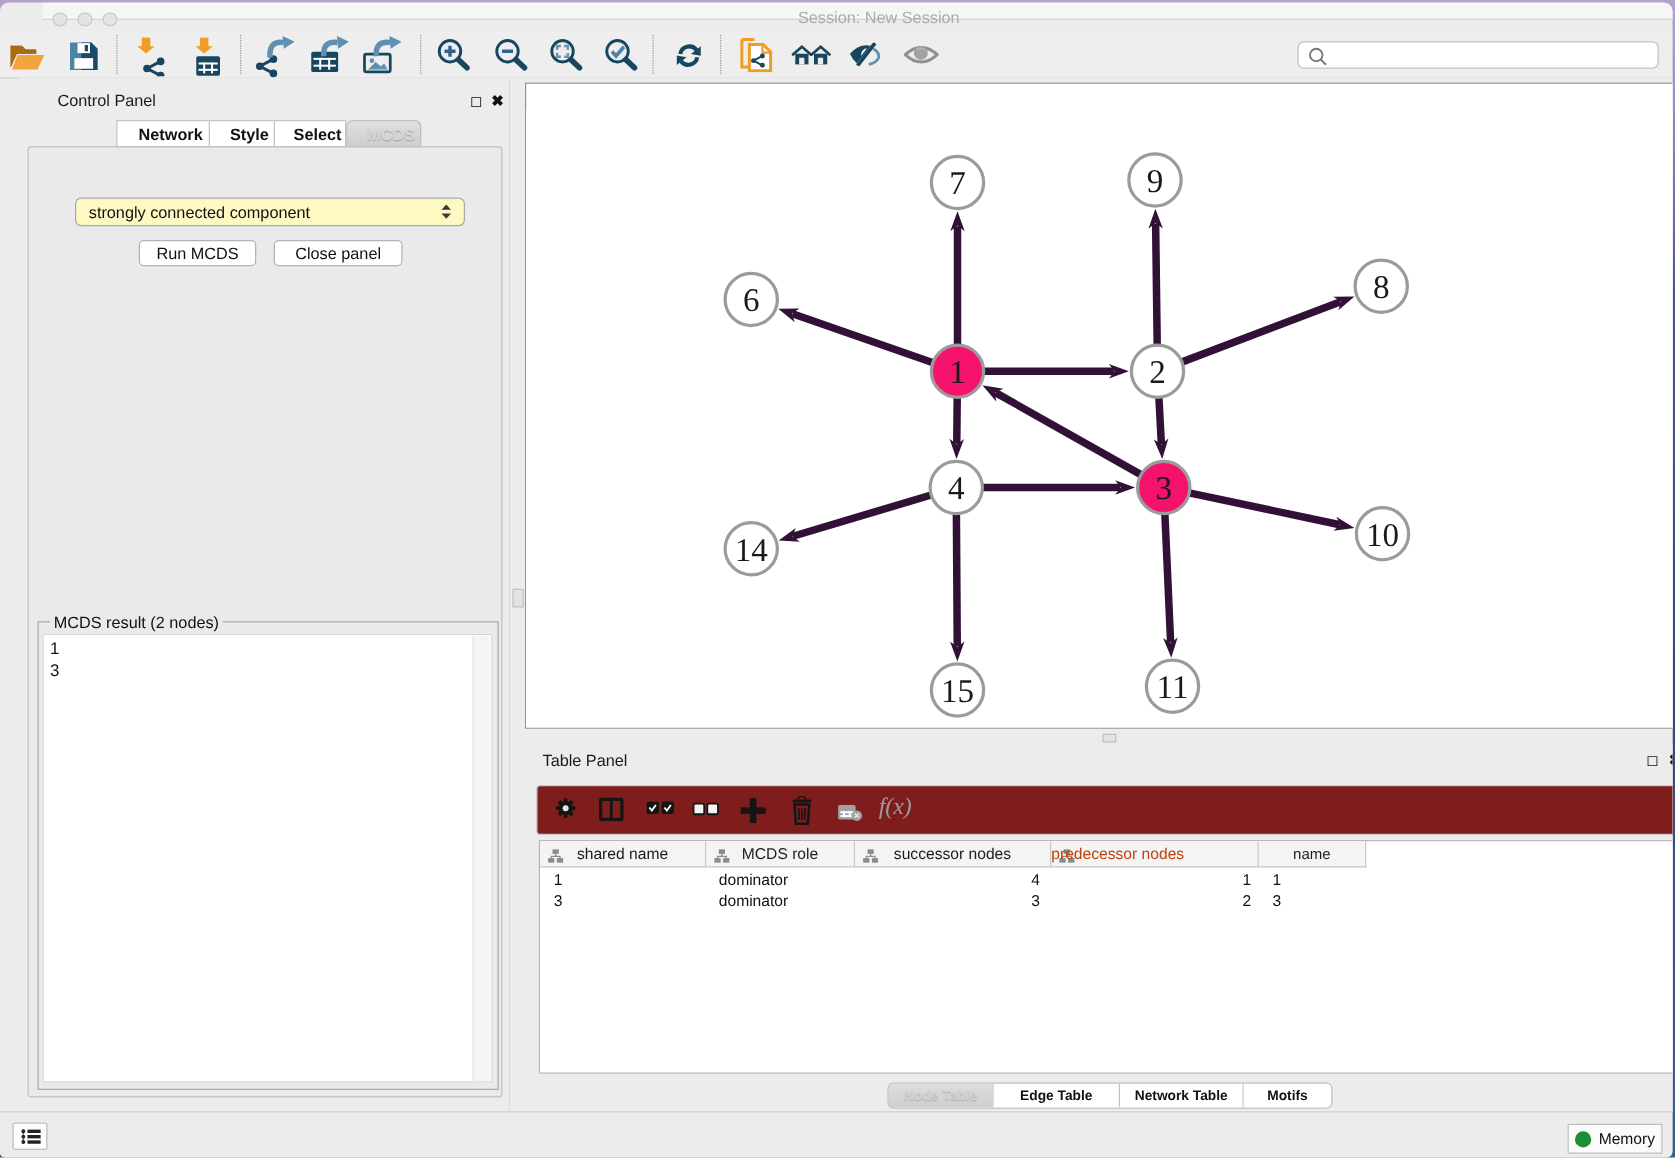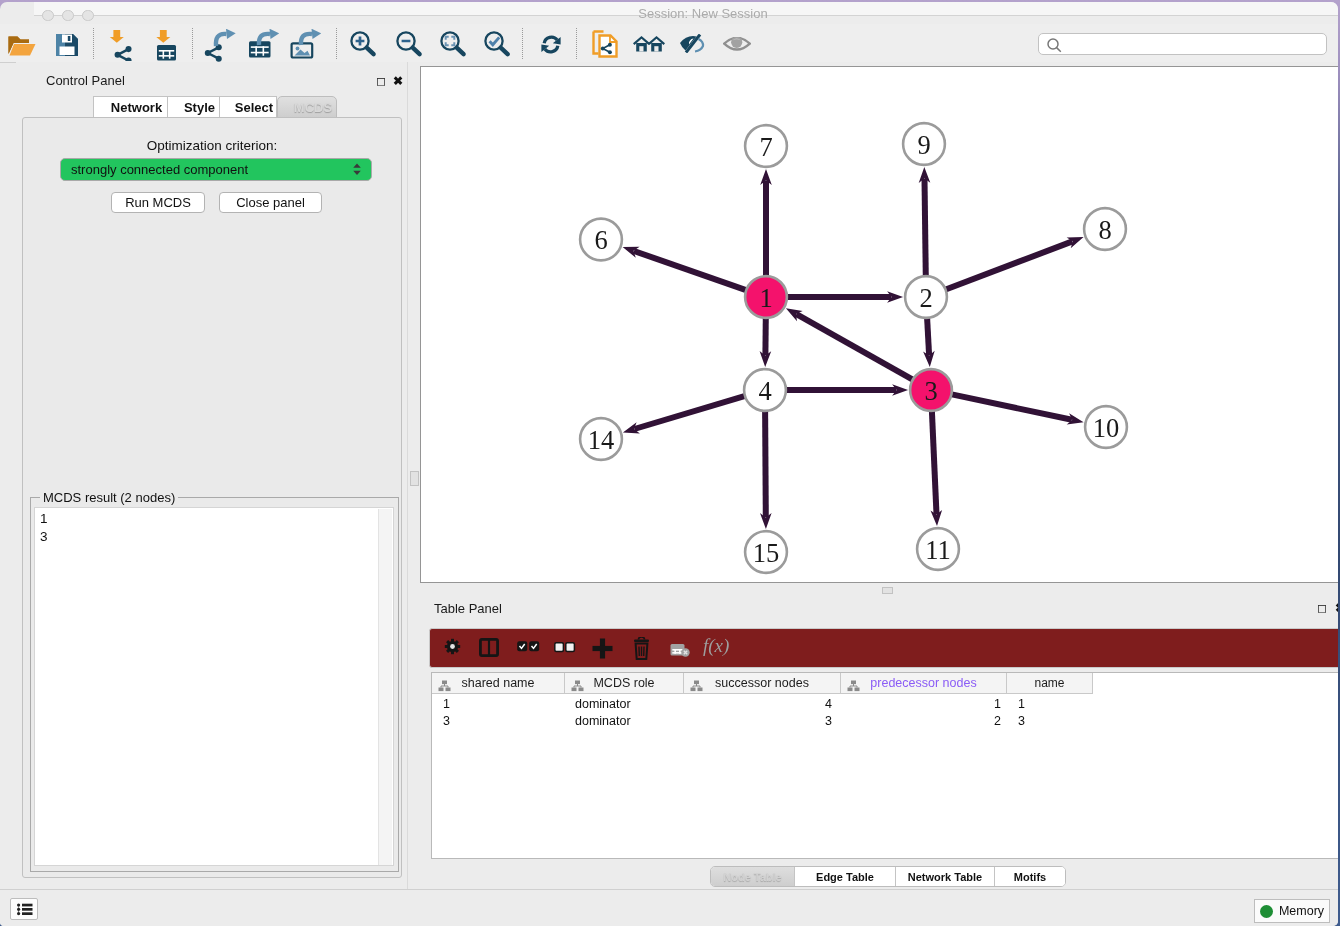--- a/index.html
+++ b/index.html
@@ -22,21 +22,21 @@
 #cpanel { position:absolute; left:0; top:0; width:392px; height:827px; border-right:1px solid #dadada; }
 .panelhead { font-size:13px; color:#1a1a1a; }
 #cphead { position:absolute; left:30px; top:11px; }
 .winbtns { position:absolute; font-size:12px; color:#111; }
 #cptabs { position:absolute; left:77px; top:34px; height:22px; display:flex; }
 .cptab { height:22px; border:1px solid #c3c3c3; border-right:none; background:#fff; font-size:13px; font-weight:bold; color:#111; display:flex; align-items:center; justify-content:center;padding-left:12px; }
 .cptab:nth-child(3) { border-right:1px solid #c3c3c3; }
 .cptab.sel { background:linear-gradient(180deg,#e0e0e0,#cecece); color:#d8d8d8; text-shadow:0 1px 1px #9e9e9e; border:1px solid #bdbdbd; border-radius:5px 5px 0 0; }
 #cpcontent { position:absolute; left:6px; top:55px; width:380px; height:761px; background:#eaeaea; border:1px solid #c0c0c0; border-radius:3px; }
 #optlabel { position:absolute; left:0; top:20px; width:100%; text-align:center; font-size:13.5px; color:#111; }
-#optsel { position:absolute; left:37px; top:40px; width:312px; height:23px; background:#22c55e; border:1px solid #a9a9a9; border-radius:5px; font-size:13px; color:#111; line-height:21px; padding-left:10px; }
+#optsel { position:absolute; left:37px; top:40px; width:312px; height:23px; background:#fef9c3; border:1px solid #a9a9a9; border-radius:5px; font-size:13px; color:#111; line-height:21px; padding-left:10px; }
 .btn { position:absolute; top:74px; height:21px; background:#fff; border:1px solid #b3b3b3; border-radius:4px; font-size:13px; color:#111; text-align:center; line-height:19px; }
 #fieldset { position:absolute; left:7px; top:379px; width:369px; height:375px; border:1px solid #a9a9a9; }
 #fslegend { position:absolute; left:9px; top:-8px; background:#eaeaea; font-size:13px; color:#111; padding:0 3px; }
 #fsbox { position:absolute; left:3px; top:9px; width:360px; height:359px; background:#fff; border:1px solid #d5d5d5; }
 #fsscroll { position:absolute; right:1px; top:1px; width:14px; height:356px; background:#f4f4f4; border-left:1px solid #e3e3e3; }
 
 #netwin { position:absolute; left:404px; top:4px; width:932px; height:517px; border:1px solid #959595; background:#fff; }
 #nettitle { position:absolute; left:0; top:0; width:100%; height:20px; background:linear-gradient(180deg,#f8f8f8,#d7d7d7); border-bottom:1px solid #a2a2a2; }
 #nettext { position:absolute; width:100%; text-align:center; top:4px; font-size:12px; color:#222; font-weight:bold; }
 #netcanvas { position:absolute; left:0; top:20px; width:930px; height:495px; background:#fff; }
@@ -198,21 +198,20 @@
       <div id="cphead" class="panelhead">Control Panel</div>
       <div class="winbtns" style="left:360px;top:12px;">◻</div>
       <div class="winbtns" style="left:377px;top:12px;font-weight:bold;">✖</div>
       <div id="cptabs">
         <div class="cptab" style="width:74px;">Network</div>
         <div class="cptab" style="width:52px;">Style</div>
         <div class="cptab" style="width:58px;">Select</div>
         <div class="cptab sel" style="width:60px;">MCDS</div>
       </div>
       <div id="cpcontent">
-        <div id="optlabel">Optimization criterion:</div>
         <div id="optsel">strongly connected component
           <svg width="10" height="15" viewBox="0 0 10 15" style="position:absolute; right:9px; top:3px;">
               <path d="M1.2 5.8 L5 1.6 L8.8 5.8 Z" fill="#3a3a3a"></path>
               <path d="M1.2 8.8 L5 13 L8.8 8.8 Z" fill="#3a3a3a"></path>
             </svg>
         </div>
         <div class="btn" style="left:88px;width:94px;">Run MCDS</div>
         <div class="btn" style="left:196px;width:103px;">Close panel</div>
         <div id="fieldset">
           <div id="fslegend">MCDS result (2 nodes)</div>
@@ -366,21 +365,21 @@
               </svg></div>
             <div style="position:absolute;left:0;top:3px;width:100%;text-align:center;font-size:12.5px;color:#1c1c1c;">successor nodes</div>
           </div>
           <div style="position:absolute;left:409px;top:0;width:166px;height:21px;border-right:1px solid #c9c9c9;">
             <div style="position:absolute;left:6px;top:4px;"><svg width="13" height="12" viewBox="0 0 13 12" style="vertical-align:-1px">
                 <rect x="4" y="0.5" width="5" height="3.6" fill="#8a8a8a"></rect>
                 <rect x="0.5" y="7.5" width="5" height="3.6" fill="#8a8a8a"></rect>
                 <rect x="7.5" y="7.5" width="5" height="3.6" fill="#8a8a8a"></rect>
                 <path d="M6.5,4 v2 M3,7.5 v-1.5 h7 v1.5" fill="none" stroke="#8a8a8a" stroke-width="1"></path>
               </svg></div>
-            <div style="position:absolute;left:0;top:3px;width:100%;text-align:center;font-size:12.5px;color:#8b5cf6;">predecessor nodes</div>
+            <div style="position:absolute;left:0;top:3px;width:100%;text-align:left;font-size:12.5px;color:#c2410c;">predecessor nodes</div>
           </div>
           <div style="position:absolute;left:575px;top:0;width:86px;height:21px;border-right:1px solid #c9c9c9;">
             <div style="position:absolute;left:0;top:3px;width:100%;text-align:center;font-size:12px;color:#1c1c1c;">name</div>
           </div>
           <div style="position:absolute;left:11px;top:24.0px;font-size:12.5px;color:#111;">1</div>
           <div style="position:absolute;left:143px;top:24.0px;font-size:12.5px;color:#111;">dominator</div>
           <div style="position:absolute;left:252px;top:24.0px;width:148px;text-align:right;font-size:12.5px;color:#111;">4</div>
           <div style="position:absolute;left:409px;top:24.0px;width:160px;text-align:right;font-size:12.5px;color:#111;">1</div>
           <div style="position:absolute;left:586px;top:24.0px;font-size:12.5px;color:#111;">1</div>
           <div style="position:absolute;left:11px;top:40.5px;font-size:12.5px;color:#111;">3</div>

